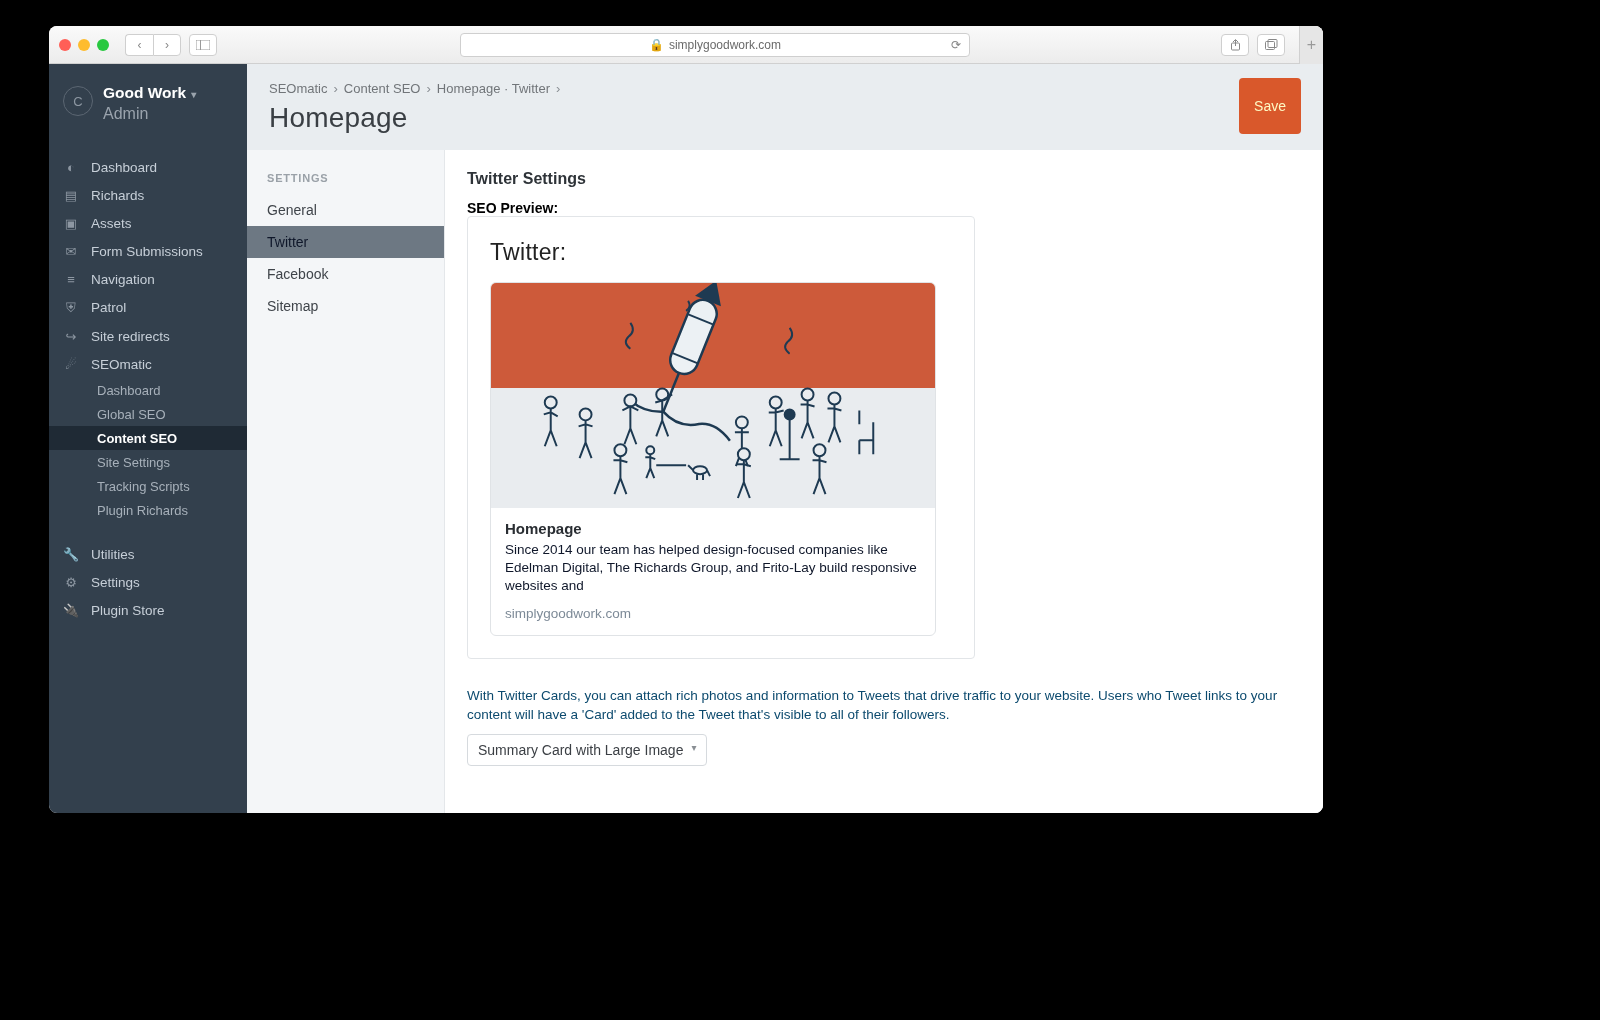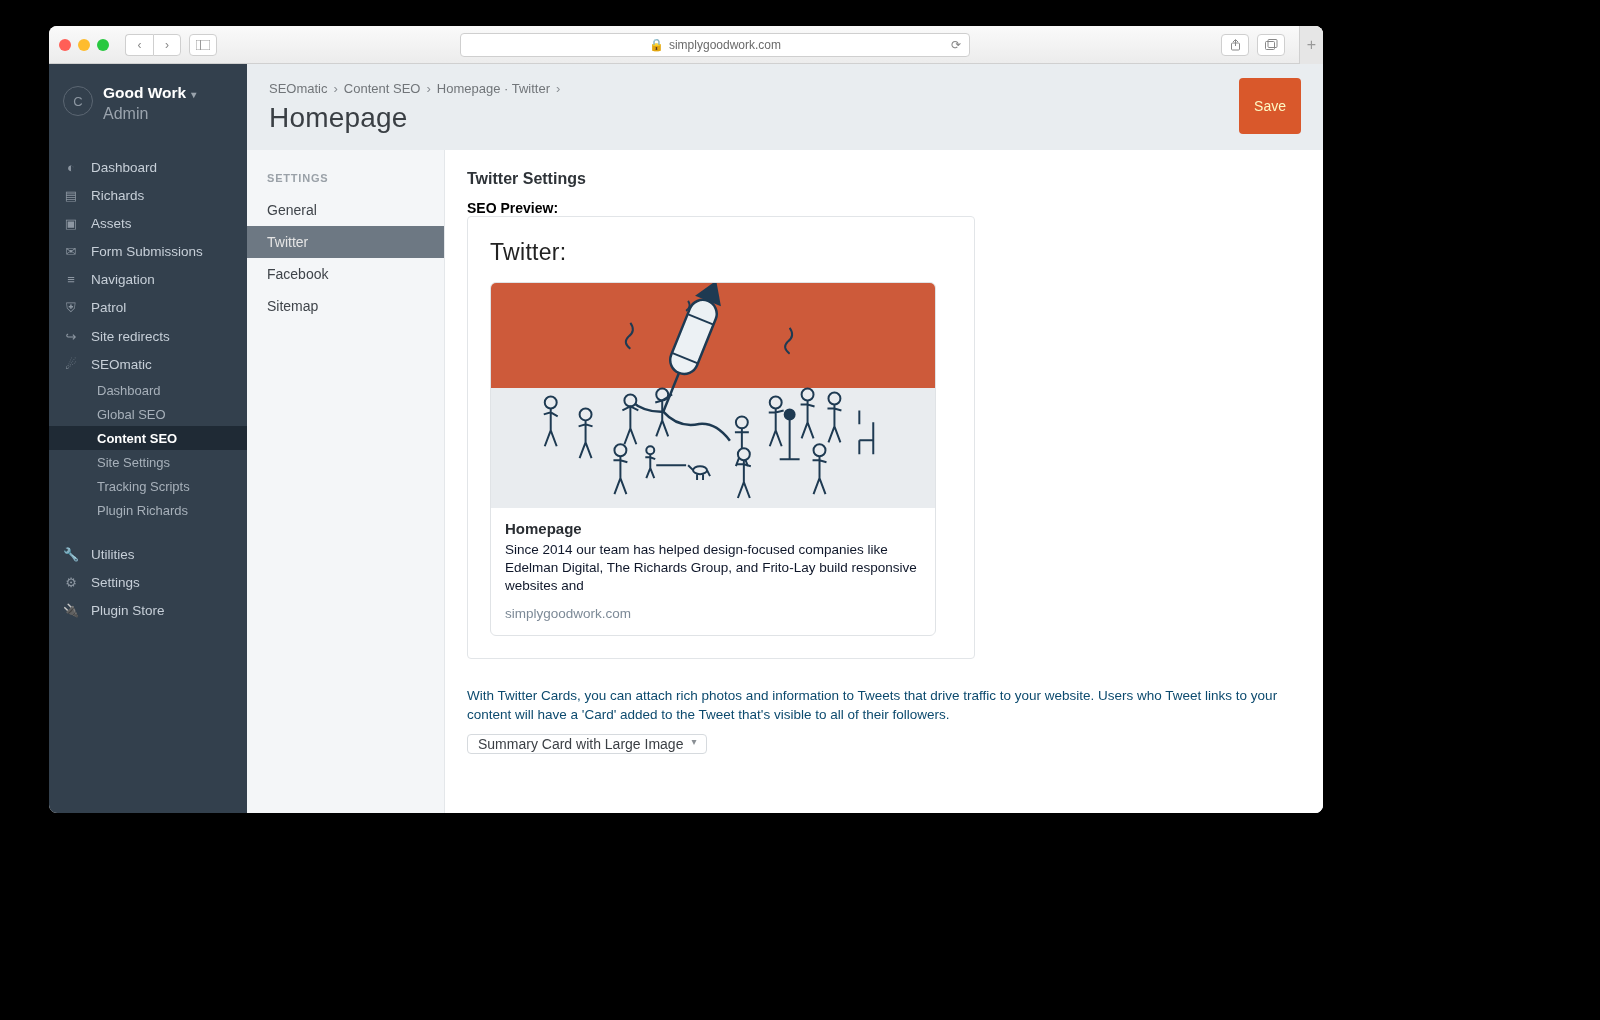--- a/index.html
+++ b/index.html
@@ -99,21 +99,21 @@
   
   .settings-side{
     width:198px;background:#f4f6f8;border-right:1px solid #e4e7ea;padding-top:16px;
   }
   .settings-side .hdr{
     font-size:11px;letter-spacing:.8px;color:#9aa1a8;font-weight:700;padding:6px 20px 10px;
   }
   .settings-side .s-item{
     padding:8px 20px;font-size:14px;color:#3f444a;cursor:pointer;
   }
-  .settings-side .s-item.active{background:#6d7883;color:#e5e5e5;}
+  .settings-side .s-item.active{background:#6d7883;color:#0f172a;}
   
   .panel{flex:1;overflow:auto;padding:20px 22px 40px 22px;}
   .panel h2{font-size:16px;color:#2e3338;font-weight:700;margin-bottom:12px;}
   .panel .sub{font-size:14px;color:#000000;font-weight:700;}
   .preview-box{
     border:1px solid #e2e5e8;border-radius:4px;padding:22px;width:508px;
   }
   .preview-box h3{font-size:23px;font-weight:400;color:#222;letter-spacing:.3px;margin-bottom:16px;}
   .card{
     border:1px solid #e0e3e6;border-radius:6px;overflow:hidden;width:446px;
@@ -123,21 +123,21 @@
   .card-img svg{position:absolute;inset:0;}
   .card-body{padding:12px 14px 14px;}
   .card-title{font-size:15px;font-weight:700;color:#2a2e33;margin-bottom:4px;}
   .card-desc{font-size:13.5px;color:#0f172a;line-height:1.35;}
   .card-link{font-size:13.5px;color:#7d8a97;margin-top:10px;}
   .field{margin-top:28px;}
   .field-label{font-size:14.5px;font-weight:700;color:#2e3338;margin-bottom:4px;}
   .field-help{font-size:13.5px;color:#0c4a6e;line-height:1.4;margin-bottom:10px;max-width:830px;}
   .select{
     display:inline-flex;align-items:flex-start;gap:8px;border:1px solid #d6dade;border-radius:4px;
-    background:#fff;padding:1px 10px;font-size:14px;color:#3b3f44;cursor:pointer;
+    background:#fff;padding:7px 10px;font-size:14px;color:#3b3f44;cursor:pointer;
   }
   .select .chev{font-size:10px;color:#8a8f94;}
 </style>
 </head>
 <body>
 
 <div class="window">
 
   <div class="chrome">
     <div class="traffic">

